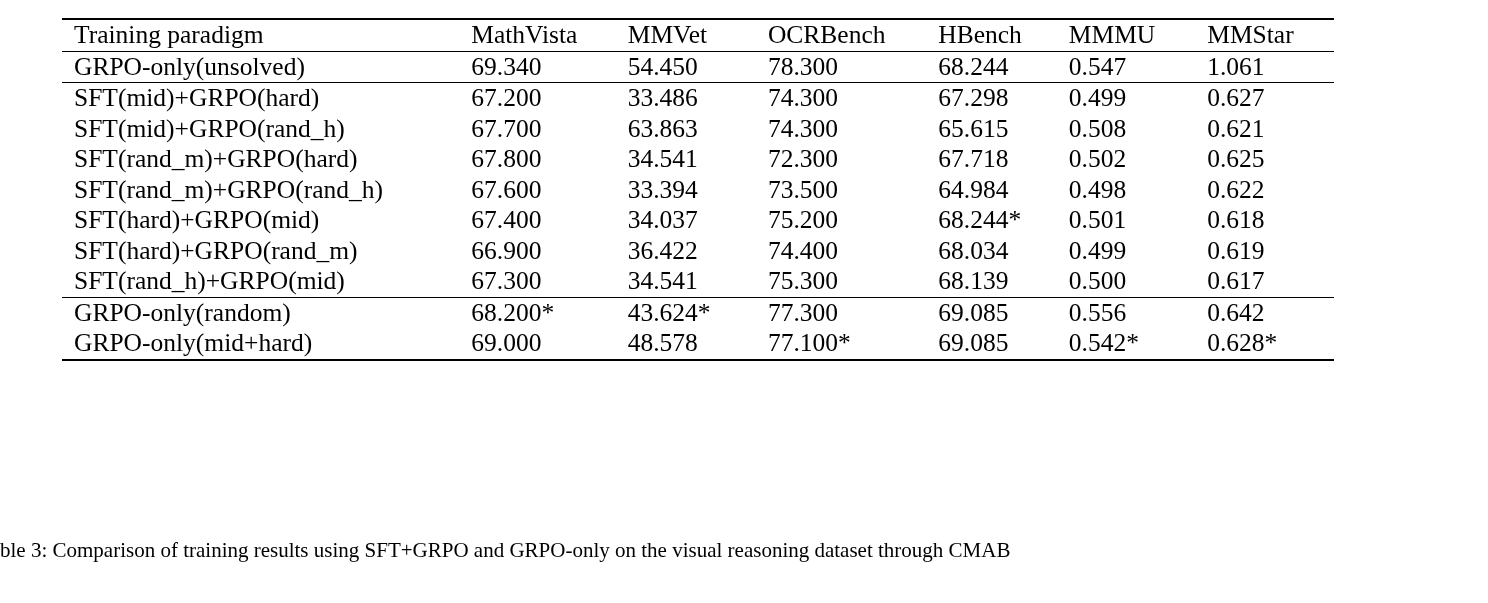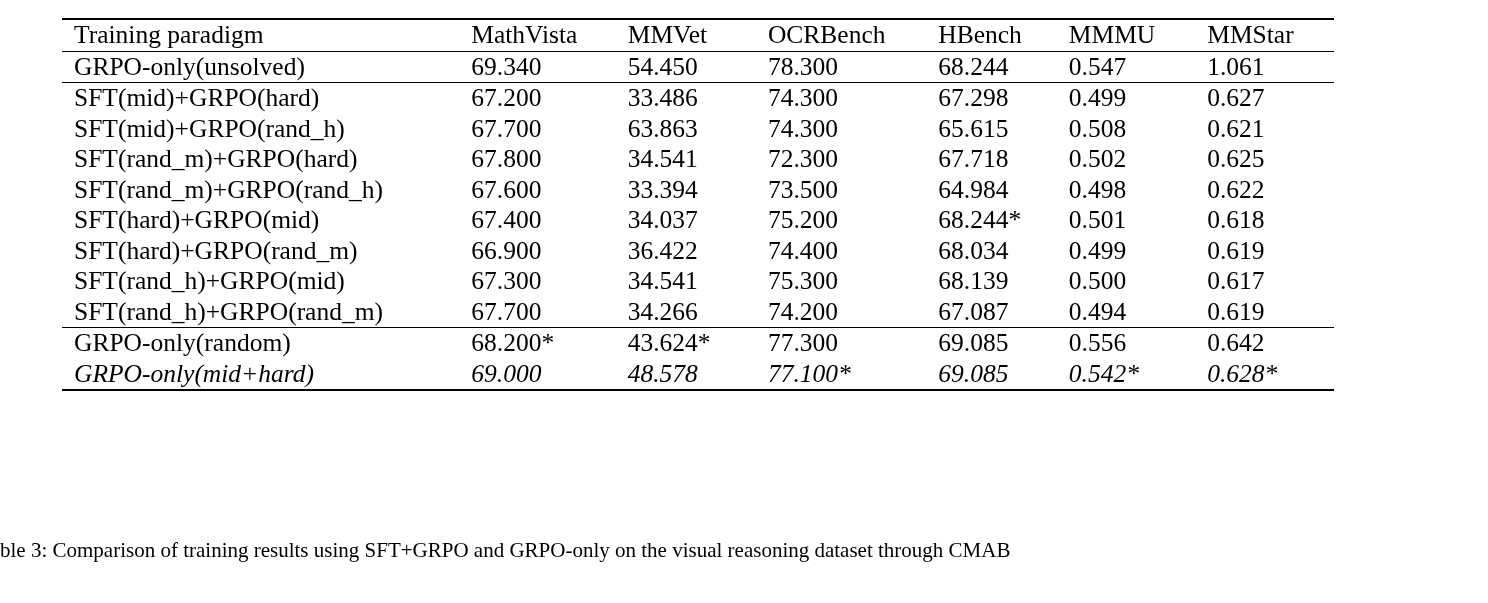--- a/index.html
+++ b/index.html
@@ -46,21 +46,21 @@
   .c1 { width: 158px; }
   .c2 { width: 142px; }
   .c3 { width: 172px; }
   .c4 { width: 132px; }
   .c5 { width: 140px; }
   .c6 { width: 128px; margin-top: 8px; }
 
   tr.rule-top td, tr.rule-top th { border-top: 2.2px solid #000; }
   tr.rule-head td, tr.rule-head th { border-bottom: 1.2px solid #000; }
   tr.rule-mid td { border-top: 1.2px solid #000; }
-  tr.rule-bottom td { border-bottom: 2.2px solid #000; font-style: italic; }
+  tr.rule-bottom td { border-bottom: 2.2px solid #000; }
 
   .head-row th { padding-top: 9px; padding-bottom: 11px; }
   .grp-first td { padding-top: 11px; }
   .grp-last td { padding-bottom: 11px; }
 
   .bold { font-weight: bold; }
 
   .caption {
     position: absolute;
     left: 0px;
@@ -160,29 +160,20 @@
         </tr>
         <tr>
           <td class="c0">SFT(rand_h)+GRPO(mid)</td>
           <td class="c1">67.300</td>
           <td class="c2">34.541</td>
           <td class="c3">75.300</td>
           <td class="c4">68.139</td>
           <td class="c5">0.500</td>
           <td class="c6">0.617</td>
         </tr>
-        <tr class="grp-last">
-          <td class="c0">SFT(rand_h)+GRPO(rand_m)</td>
-          <td class="c1">67.700</td>
-          <td class="c2">34.266</td>
-          <td class="c3">74.200</td>
-          <td class="c4">67.087</td>
-          <td class="c5">0.494</td>
-          <td class="c6">0.619</td>
-        </tr>
       </tbody>
 
       <tbody>
         <tr class="rule-mid grp-first">
           <td class="c0">GRPO-only(random)</td>
           <td class="c1">68.200*</td>
           <td class="c2">43.624*</td>
           <td class="c3 bold">77.300</td>
           <td class="c4">69.085</td>
           <td class="c5 bold">0.556</td>

